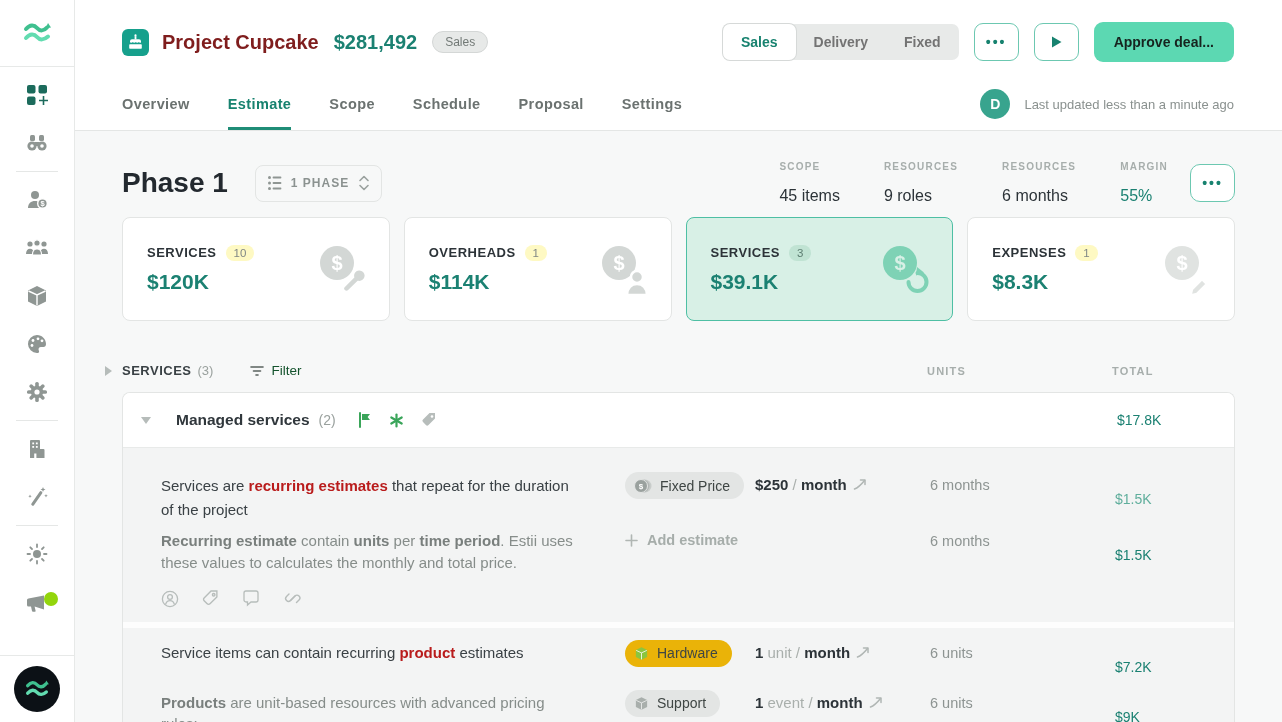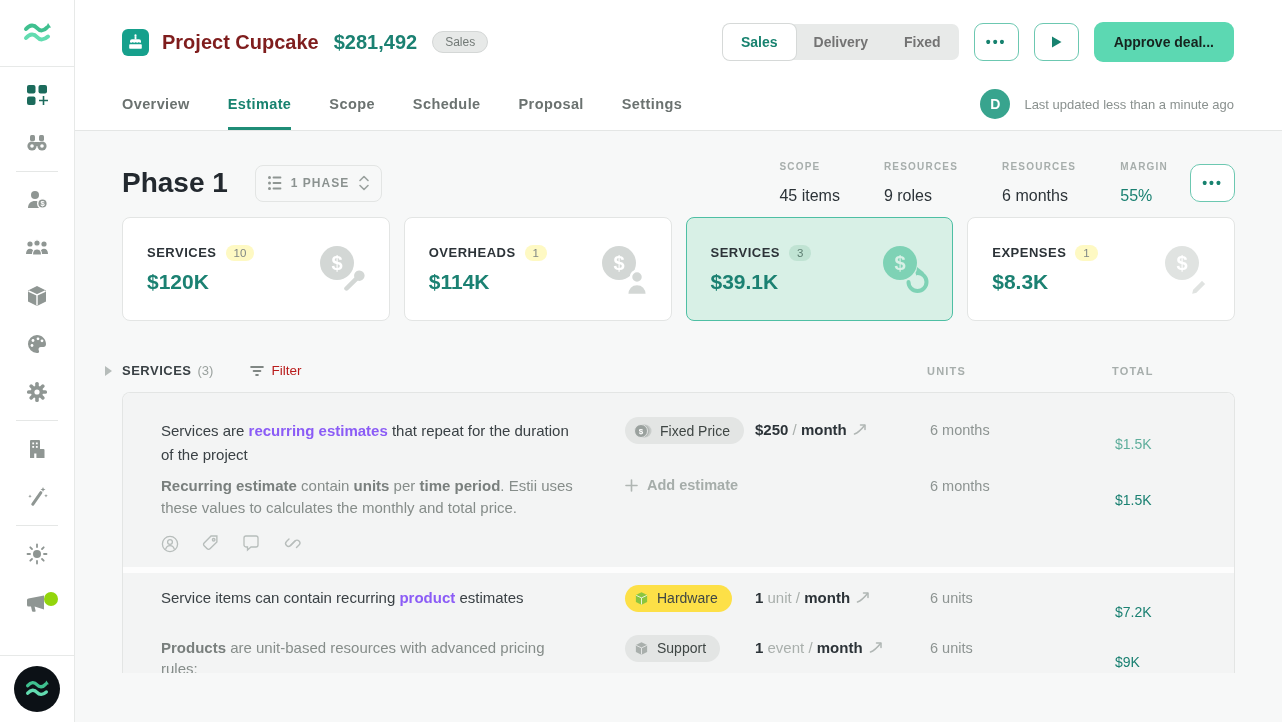--- a/index.html
+++ b/index.html
@@ -57,47 +57,47 @@
   .card-label-row { display:flex; align-items:center; gap:9px; }
   .card-label { font-size:13px; font-weight:700; letter-spacing:.5px; color:#2c3338; }
   .card-count { font-size:11.5px; color:#80878 5; color:#808785; background:#fef9c3; border-radius:10px; padding:2px 8px; }
   .card.active .card-count { background:#c0e3d3; color:#5c7d71; }
   .card-value { font-size:21px; font-weight:700; color:#1b8172; margin-top:9px; }
 
   .section-head { margin-top:42px; display:grid; grid-template-columns:1fr 185px 123px; align-items:center; }
   .section-head-left { display:flex; align-items:center; margin-left:-17px; }
   .sec-label { font-size:13px; font-weight:700; letter-spacing:.5px; color:#3a4145; margin-left:10px; }
   .sec-count { font-size:13px; color:#9aa19e; margin-left:6px; }
-  .filter-btn { display:flex; align-items:center; gap:7px; margin-left:37px; font-size:13.5px; color:#b91c1c; cursor:pointer; }
+  .filter-btn { display:flex; align-items:center; gap:7px; margin-left:37px; font-size:13.5px; color:#14532d; cursor:pointer; }
   .col-head { font-size:11px; font-weight:700; letter-spacing:1.2px; color:#a7aeac; }
 
   .table-card { margin-top:14px; background:#fff; border:1px solid #e3e5e4; border-bottom:none; border-radius:8px 8px 0 0; overflow:hidden; }
   .group-row { height:55px; display:grid; grid-template-columns:1fr 117px; align-items:center; padding-left:18px; border-bottom:1px solid #e8eae9; background:#fff; }
   .group-left { display:flex; align-items:center; }
   .group-name { font-size:15.5px; font-weight:600; color:#30373c; margin-left:25px; }
   .group-count { font-size:14px; color:#9aa19e; margin-left:9px; }
   .group-icons { display:flex; align-items:center; gap:17px; margin-left:22px; }
   .group-total { font-size:14px; color:#1b8172; }
 
   .tri-down { width:0; height:0; border-left:5.5px solid transparent; border-right:5.5px solid transparent; border-top:7px solid #b6bcba; }
   .tri-right { width:0; height:0; border-top:5.5px solid transparent; border-bottom:5.5px solid transparent; border-left:7px solid #b6bcba; }
 
   .detail-section { background:#f3f4f4; }
   .est-grid { display:grid; grid-template-columns:464px 130px 175px 185px 1fr; padding-left:38px; align-items:start; }
   .sec1 { padding-top:26px; padding-bottom:14px; }
   .sec-gap { height:6px; background:#fdfdfd; }
   .sec2 { padding-top:14px; height:100px; }
 
   .desc { width:424px; font-size:15px; line-height:1.72; color:#3a4145; }
-  .desc .seg-b { font-weight:700; color:#8b5cf6; }
+  .desc .seg-b { font-weight:700; color:#b91c1c; }
   .desc.gray { color:#868d8a; line-height:1.45; font-size:15px; }
   .desc.gray .seg-bg { font-weight:700; color:#797f7d; }
 
   .chip { display:inline-flex; align-items:center; gap:8px; height:27px; border-radius:14px; background:#e3e5e4; padding:0 14px 0 9px; font-size:14px; color:#3f4644; cursor:pointer; white-space:nowrap; }
-  .chip.green { background:#fde047; }
+  .chip.green { background:#eab308; }
   .chip-cell { margin-top:-2px; }
   .price-cell { font-size:15px; font-weight:600; color:#2c3338; display:flex; align-items:center; gap:6px; margin-top:2px; white-space:nowrap; }
   .price-cell .seg-g { color:#a9afac; font-weight:400; }
   .units-cell { font-size:14.5px; color:#8d9492; margin-top:3px; }
   .total-cell { font-size:14px; color:#1b8172; margin-top:17px; }
   .total-cell.muted { color:#5fae9c; }
   .add-est { display:flex; align-items:center; gap:9px; font-size:14.5px; color:#a6adaa; cursor:pointer; margin-top:2px; white-space:nowrap; }
   .rowA { margin-bottom:8px; }
   .rowB { margin-bottom:0; }
   .meta-icons { display:flex; gap:23px; margin-top:16px; padding-left:38px; align-items:center; }
@@ -413,20 +413,43 @@
             </svg>
             <span>Filter</span>
           </div>
         </div>
         <span class="col-head">UNITS</span>
         <span class="col-head">TOTAL</span>
       </div>
 
       <div class="table-card">
 
+        <div class="group-row">
+          <div class="group-left">
+            <span class="tri-down"></span>
+            <span class="group-name">Managed services</span>
+            <span class="group-count">(2)</span>
+            <div class="group-icons">
+              <svg width="14" height="16" viewBox="0 0 14 16">
+                <line x1="2" y1="1" x2="2" y2="15" stroke="#3aa55a" stroke-width="2" stroke-linecap="round"></line>
+                <path d="M4 2 h8 l-2.4 3 2.4 3 h-8 z" fill="#3aa55a"></path>
+              </svg>
+              <svg width="15" height="15" viewBox="0 0 15 15" stroke="#3aa55a" stroke-width="2.2" stroke-linecap="round">
+                <line x1="7.5" y1="1.5" x2="7.5" y2="13.5"></line>
+                <line x1="2.3" y1="4.5" x2="12.7" y2="10.5"></line>
+                <line x1="2.3" y1="10.5" x2="12.7" y2="4.5"></line>
+              </svg>
+              <svg width="16" height="16" viewBox="0 0 16 16">
+                <path d="M2 7.5 L8.5 1 h5.5 v5.5 L7.5 13 a1.8 1.8 0 0 1-2.6 0 L2 10.1 a1.8 1.8 0 0 1 0-2.6 z" fill="#b7bdbb"></path>
+                <circle cx="11" cy="4.5" r="1.3" fill="#fff"></circle>
+              </svg>
+            </div>
+          </div>
+          <span class="group-total">$17.8K</span>
+        </div>
 
         <div class="detail-section sec1">
           <div class="est-grid rowA p1-row">
             <div class="desc"><span>Services are </span><span class="seg-b">recurring estimates</span><span> that repeat for the duration of the project</span></div>
             <div class="chip-cell">
               <span class="chip">
                 <svg width="18" height="16" viewBox="0 0 18 16">
                   <circle cx="11" cy="8" r="6.5" fill="#c8ccca"></circle>
                   <circle cx="9" cy="8" r="6.5" fill="#b2b7b5"></circle>
                   <circle cx="7" cy="8" r="6.5" fill="#9aa19e" stroke="#e3e5e4" stroke-width="1"></circle>

